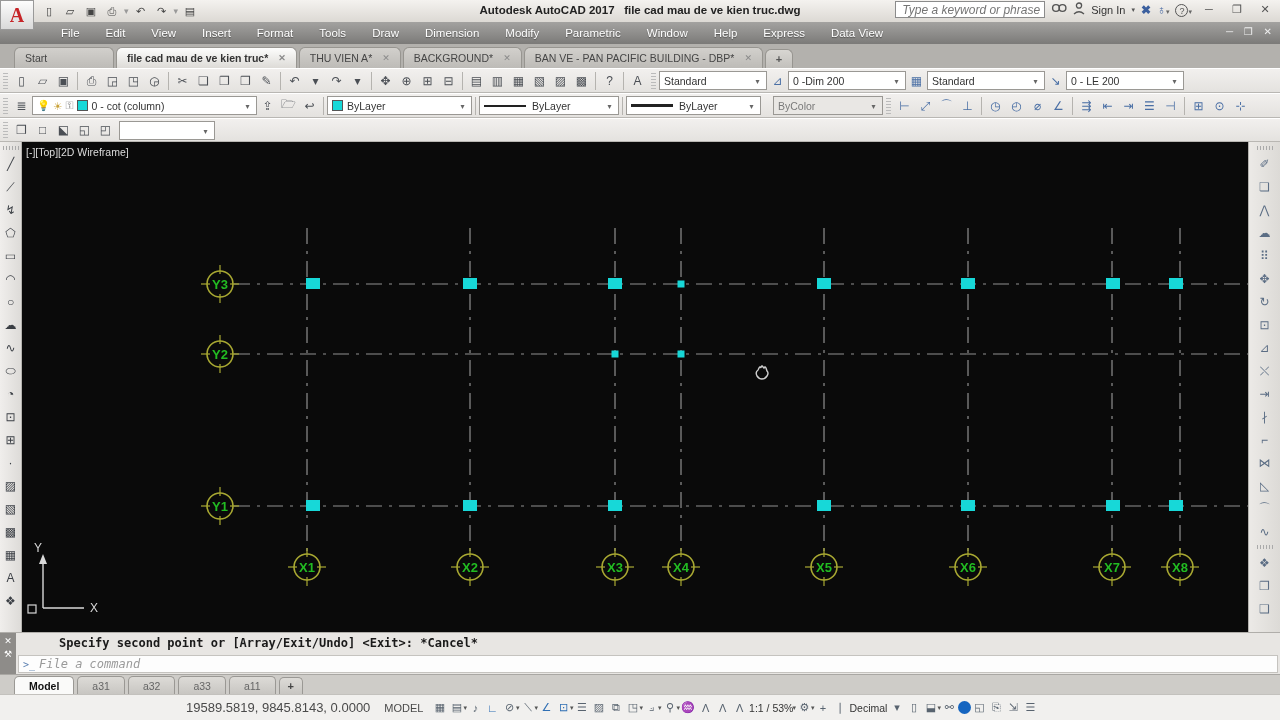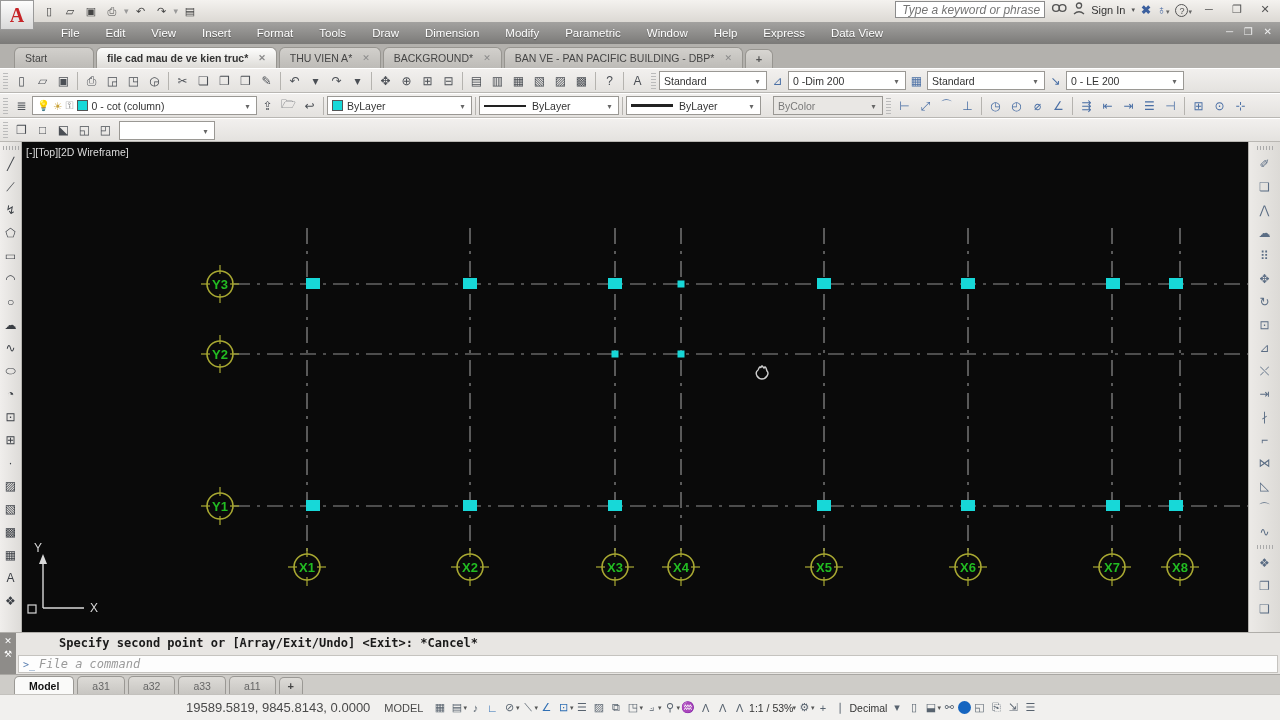--- a/index.html
+++ b/index.html
@@ -42,21 +42,21 @@
 
   
   #tabbar { top:44px; left:0; width:1280px; height:24px; background:#b3b1ad;
     display:flex; align-items:flex-end; padding-left:14px; }
   .ftab { height:21px; display:flex; align-items:center; padding:0 10px;
     background:linear-gradient(#d2d0cc,#bdbbb7); border:1px solid #979590;
     border-bottom:none; border-radius:6px 6px 0 0; margin-right:2px; color:#454545;
     font-size:10.5px; white-space:nowrap; }
   .ftab.active { background:linear-gradient(#fdfdfc,#dddbd7); font-weight:bold; color:#333; }
   .ftab .close-x { margin-left:10px; color:#8a8a8a; font-size:9px; }
-  .ftab.start { width:80px; }
+  .ftab.start { width:100px; }
   #newtab-btn { width:28px; height:19px; background:linear-gradient(#d8d6d2,#c2c0bc);
     border:1px solid #979590; border-bottom:none; border-radius:6px 6px 0 0;
     text-align:center; line-height:18px; color:#555; font-weight:bold; }
 
   
   .toolbar { left:0; width:1280px; background:linear-gradient(#f2f0ee,#e4e2df);
     border-top:1px solid #fff; border-bottom:1px solid #b9b7b3;
     display:flex; align-items:center; }
   #tb1 { top:68px; height:25px; }
   #tb2 { top:93px; height:25px; }
@@ -143,20 +143,23 @@
         <span class="qat-btn">▯</span>
         <span class="qat-btn">▱</span>
         <span class="qat-btn">▣</span>
         <span class="qat-btn">⎙</span>
         <span class="qat-sep">▾</span>
         <span class="qat-btn">↶</span>
         <span class="qat-btn">↷</span>
         <span class="qat-sep">▾</span>
         <span class="qat-btn">▤</span>
       </div>
+    <div id="title-text">
+      <span>Autodesk AutoCAD 2017</span>&nbsp;&nbsp;&nbsp;<span>file cad mau de ve kien truc.dwg</span>
+    </div>
     <div id="title-right">
       <div id="search-box">
         <input placeholder="Type a keyword or phrase" style="">
       </div>
       <span class="tb-ico">
         <svg width="16" height="12" viewBox="0 0 16 12">
             <circle cx="5" cy="6" r="3.4" fill="none" stroke="#555" stroke-width="1.4"></circle>
             <circle cx="11.5" cy="6" r="3.4" fill="none" stroke="#555" stroke-width="1.4"></circle>
           </svg>
       </span>

